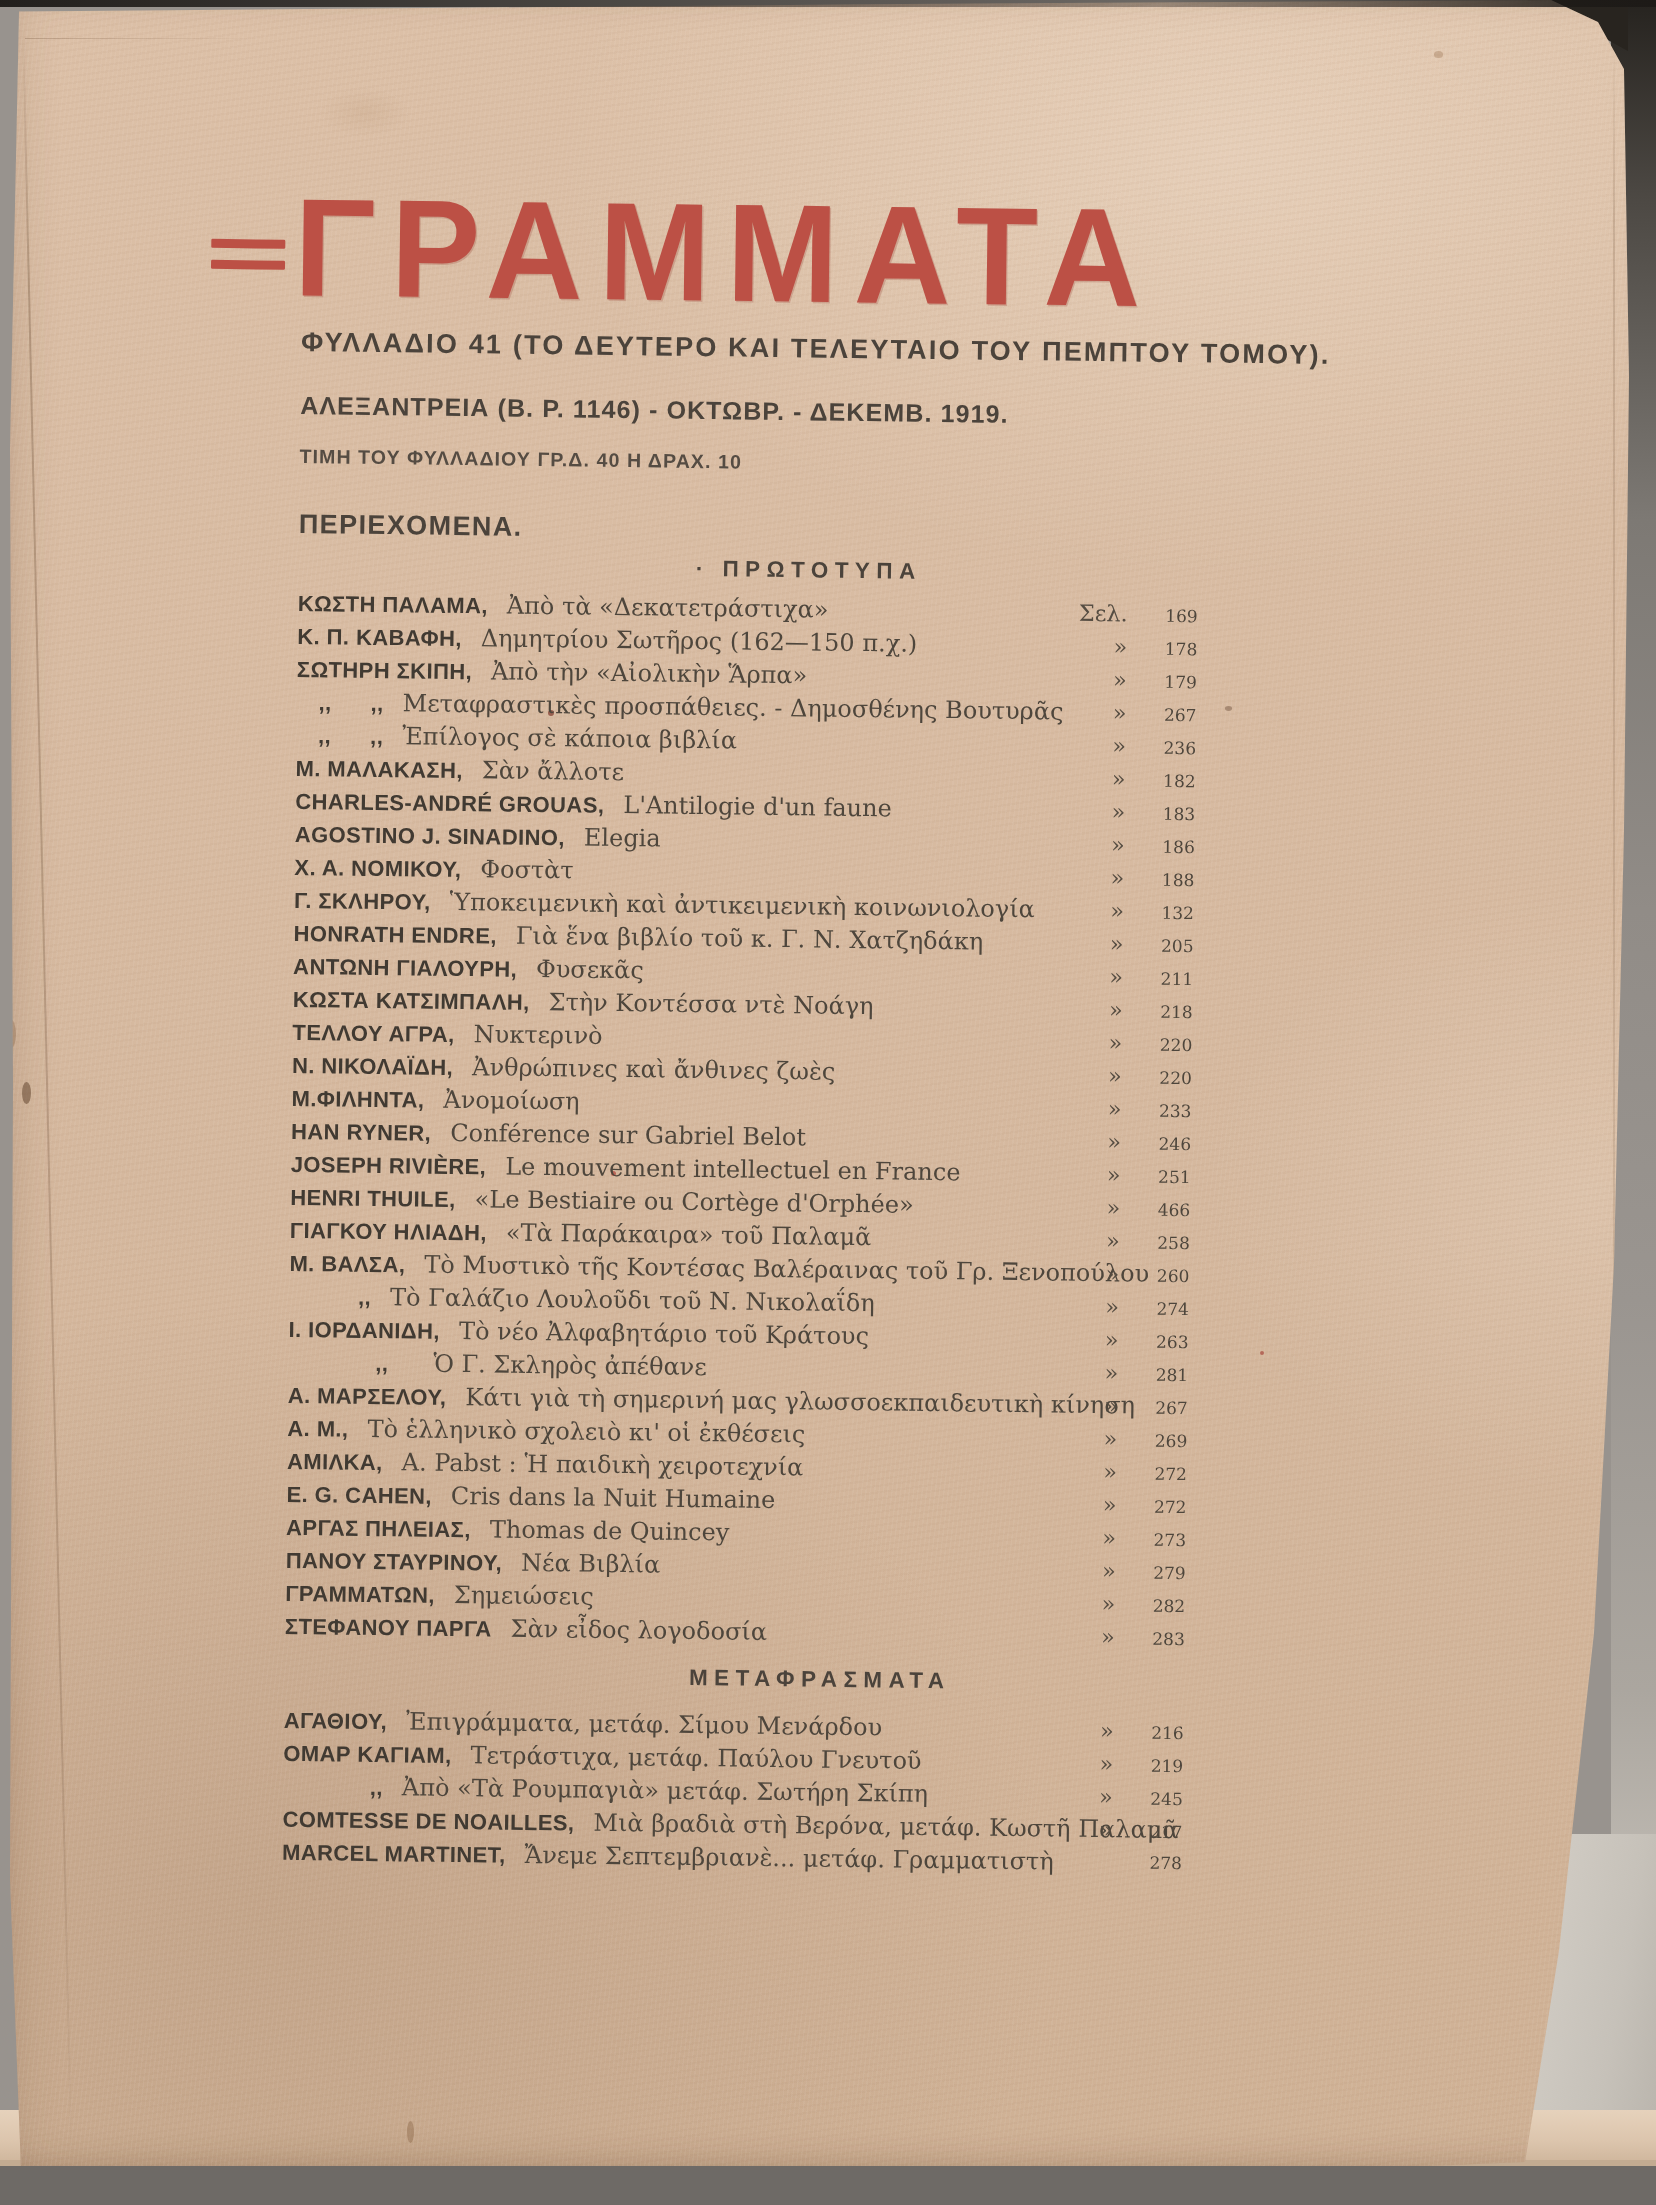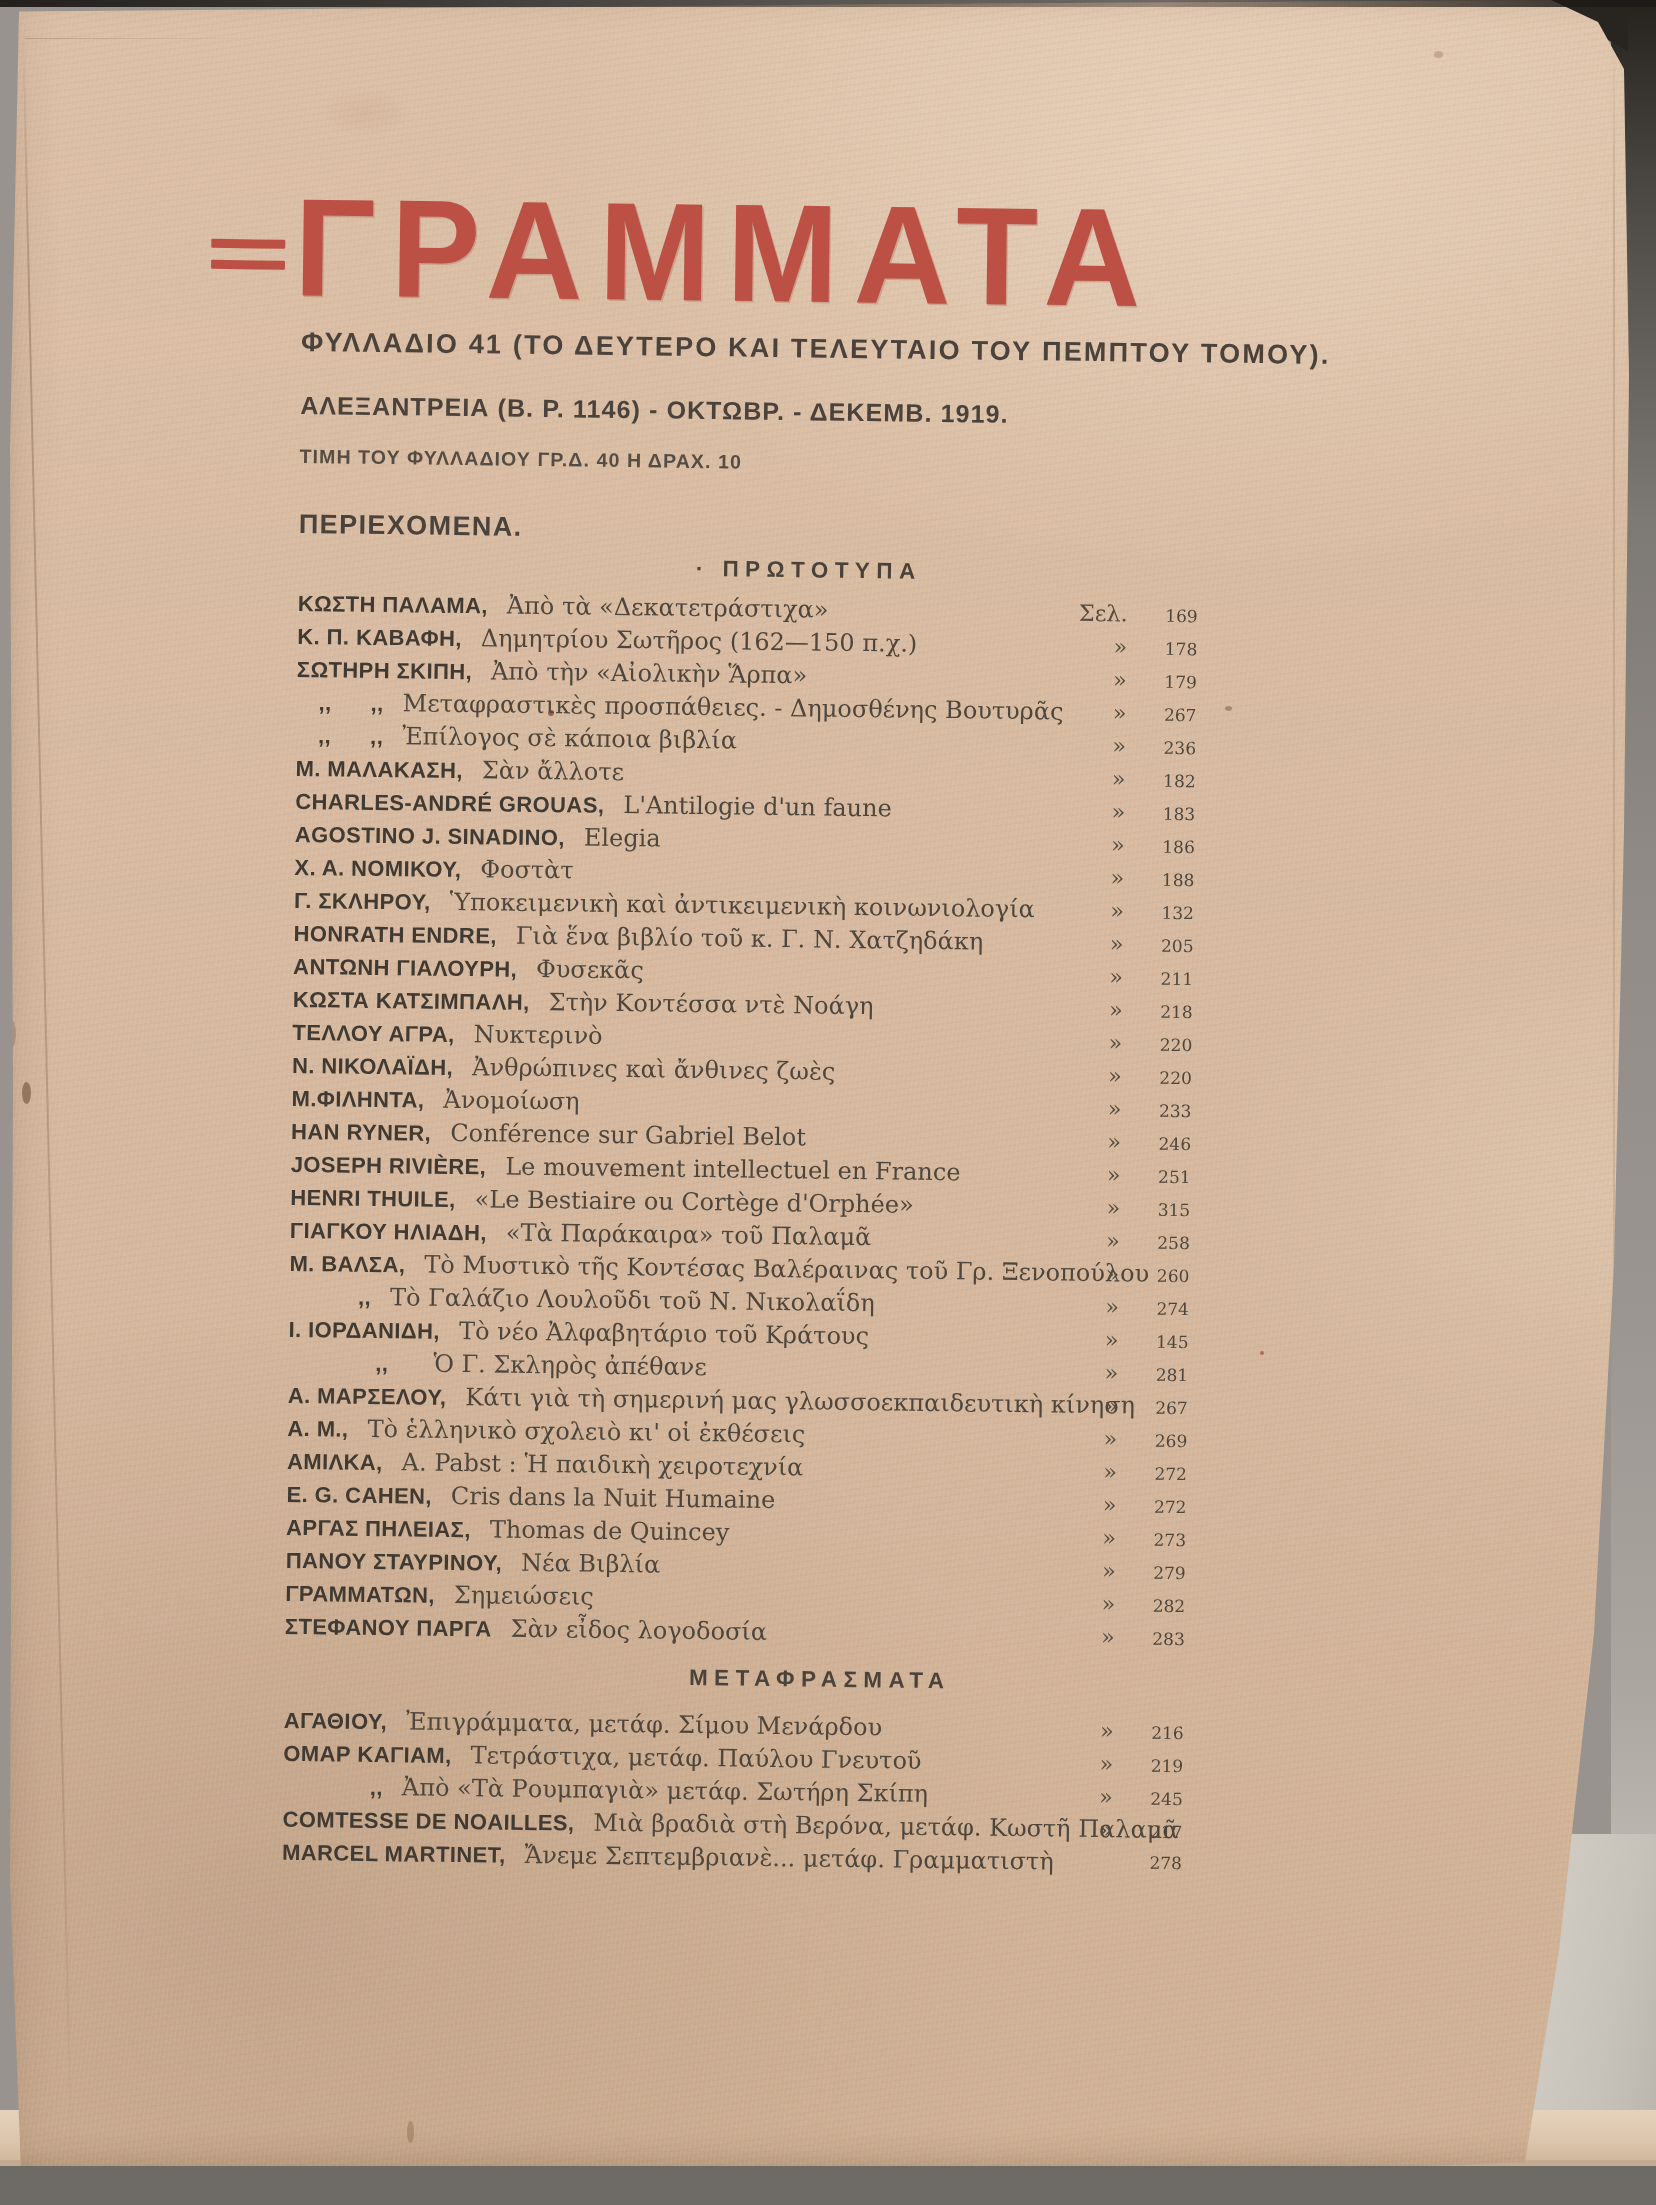--- a/index.html
+++ b/index.html
@@ -217,41 +217,41 @@
     <span class="row-right"><span class="m">»</span><span class="p">246</span></span>
   </div>
 
   <div class="toc-row">
     <span class="row-left"><span class="a">JOSEPH RIVIÈRE,</span><span class="t">Le mouvement intellectuel en France</span></span>
     <span class="row-right"><span class="m">»</span><span class="p">251</span></span>
   </div>
 
   <div class="toc-row">
     <span class="row-left"><span class="a">HENRI THUILE,</span><span class="t">«Le Bestiaire ou Cortège d'Orphée»</span></span>
-    <span class="row-right"><span class="m">»</span><span class="p">315</span></span>
+    <span class="row-right"><span class="m">»</span><span class="p">466</span></span>
   </div>
 
   <div class="toc-row">
     <span class="row-left"><span class="a">ΓΙΑΓΚΟΥ ΗΛΙΑΔΗ,</span><span class="t">«Τὰ Παράκαιρα» τοῦ Παλαμᾶ</span></span>
     <span class="row-right"><span class="m">»</span><span class="p">258</span></span>
   </div>
 
   <div class="toc-row">
     <span class="row-left"><span class="a">Μ. ΒΑΛΣΑ,</span><span class="t">Τὸ Μυστικὸ τῆς Κοντέσας Βαλέραινας τοῦ Γρ. Ξενοπούλου</span></span>
     <span class="row-right"><span class="m">»</span><span class="p">260</span></span>
   </div>
 
   <div class="toc-row">
     <span class="row-left" style="padding-left: 69px;"><span class="a">,,</span><span class="t">Τὸ Γαλάζιο Λουλοῦδι τοῦ Ν. Νικολαΐδη</span></span>
     <span class="row-right"><span class="m">»</span><span class="p">274</span></span>
   </div>
 
   <div class="toc-row">
     <span class="row-left"><span class="a">Ι. ΙΟΡΔΑΝΙΔΗ,</span><span class="t">Τὸ νέο Ἀλφαβητάριο τοῦ Κράτους</span></span>
-    <span class="row-right"><span class="m">»</span><span class="p">145</span></span>
+    <span class="row-right"><span class="m">»</span><span class="p">263</span></span>
   </div>
 
   <div class="toc-row">
     <span class="row-left" style="padding-left: 87px;"><span class="a">,,    </span><span class="t">Ὁ Γ. Σκληρὸς ἀπέθανε</span></span>
     <span class="row-right"><span class="m">»</span><span class="p">281</span></span>
   </div>
 
   <div class="toc-row">
     <span class="row-left"><span class="a">Α. ΜΑΡΣΕΛΟΥ,</span><span class="t">Κάτι γιὰ τὴ σημερινή μας γλωσσοεκπαιδευτικὴ κίνηση</span></span>
     <span class="row-right"><span class="m">»</span><span class="p">267</span></span>

